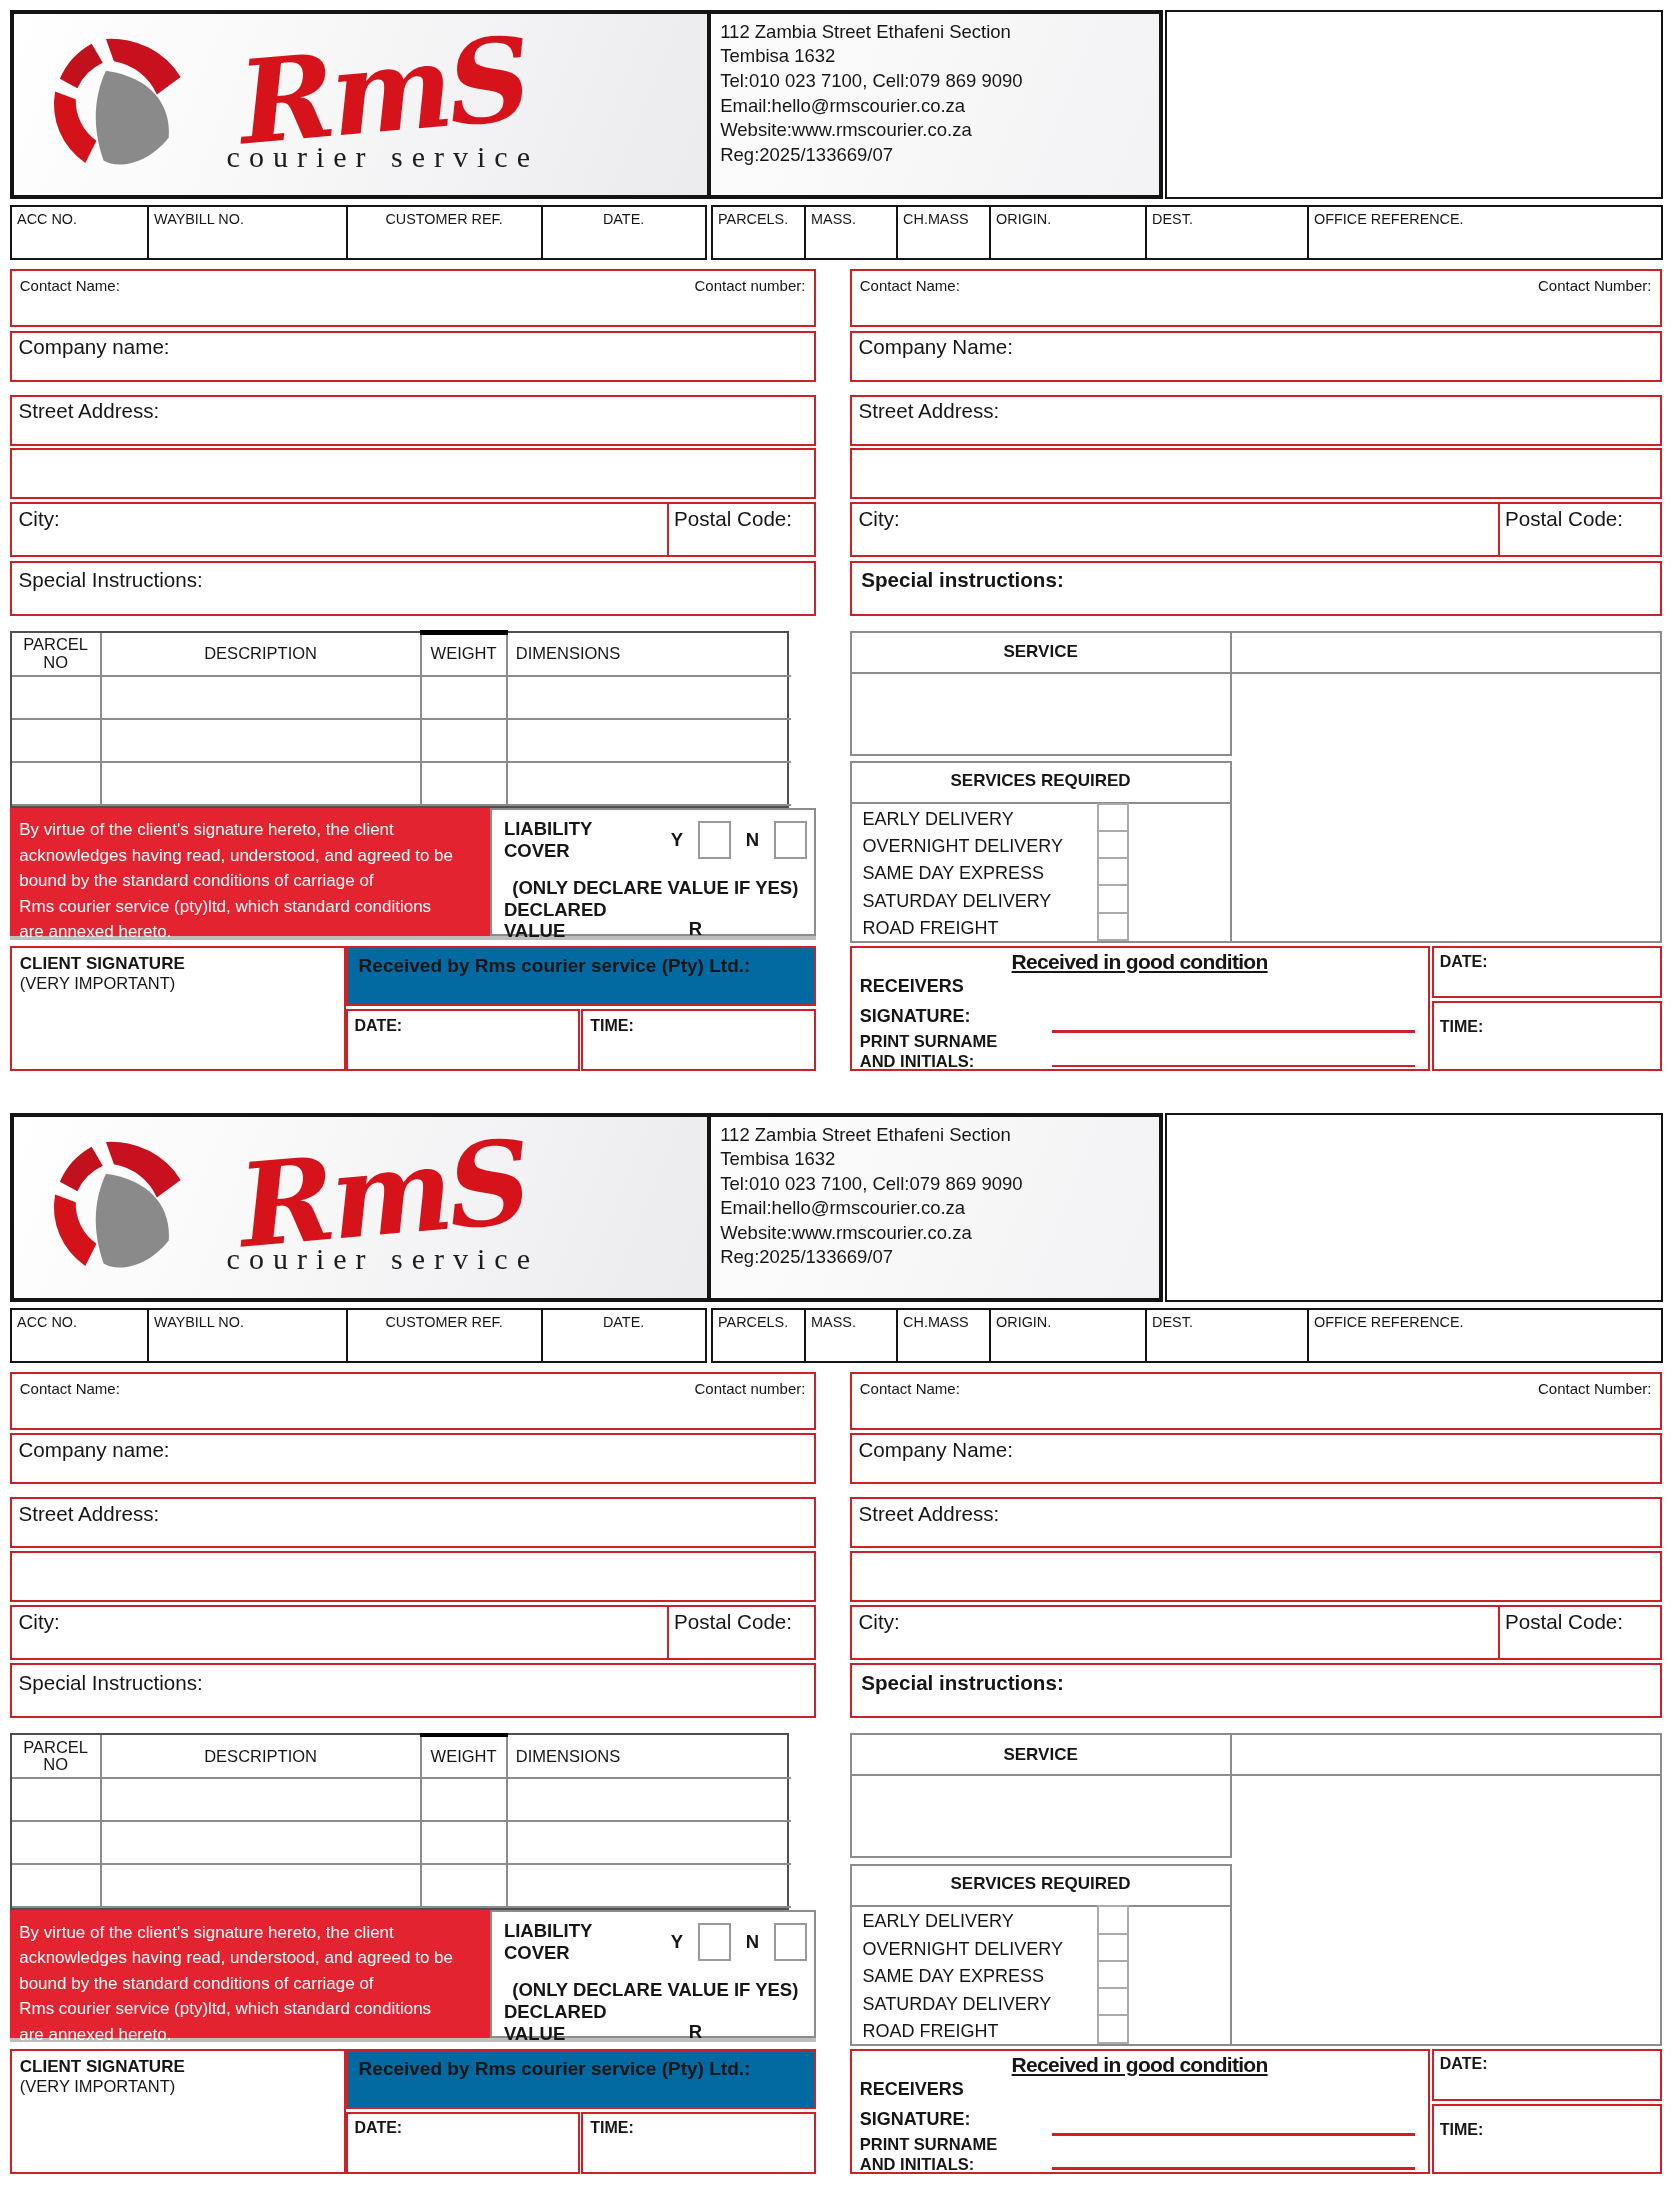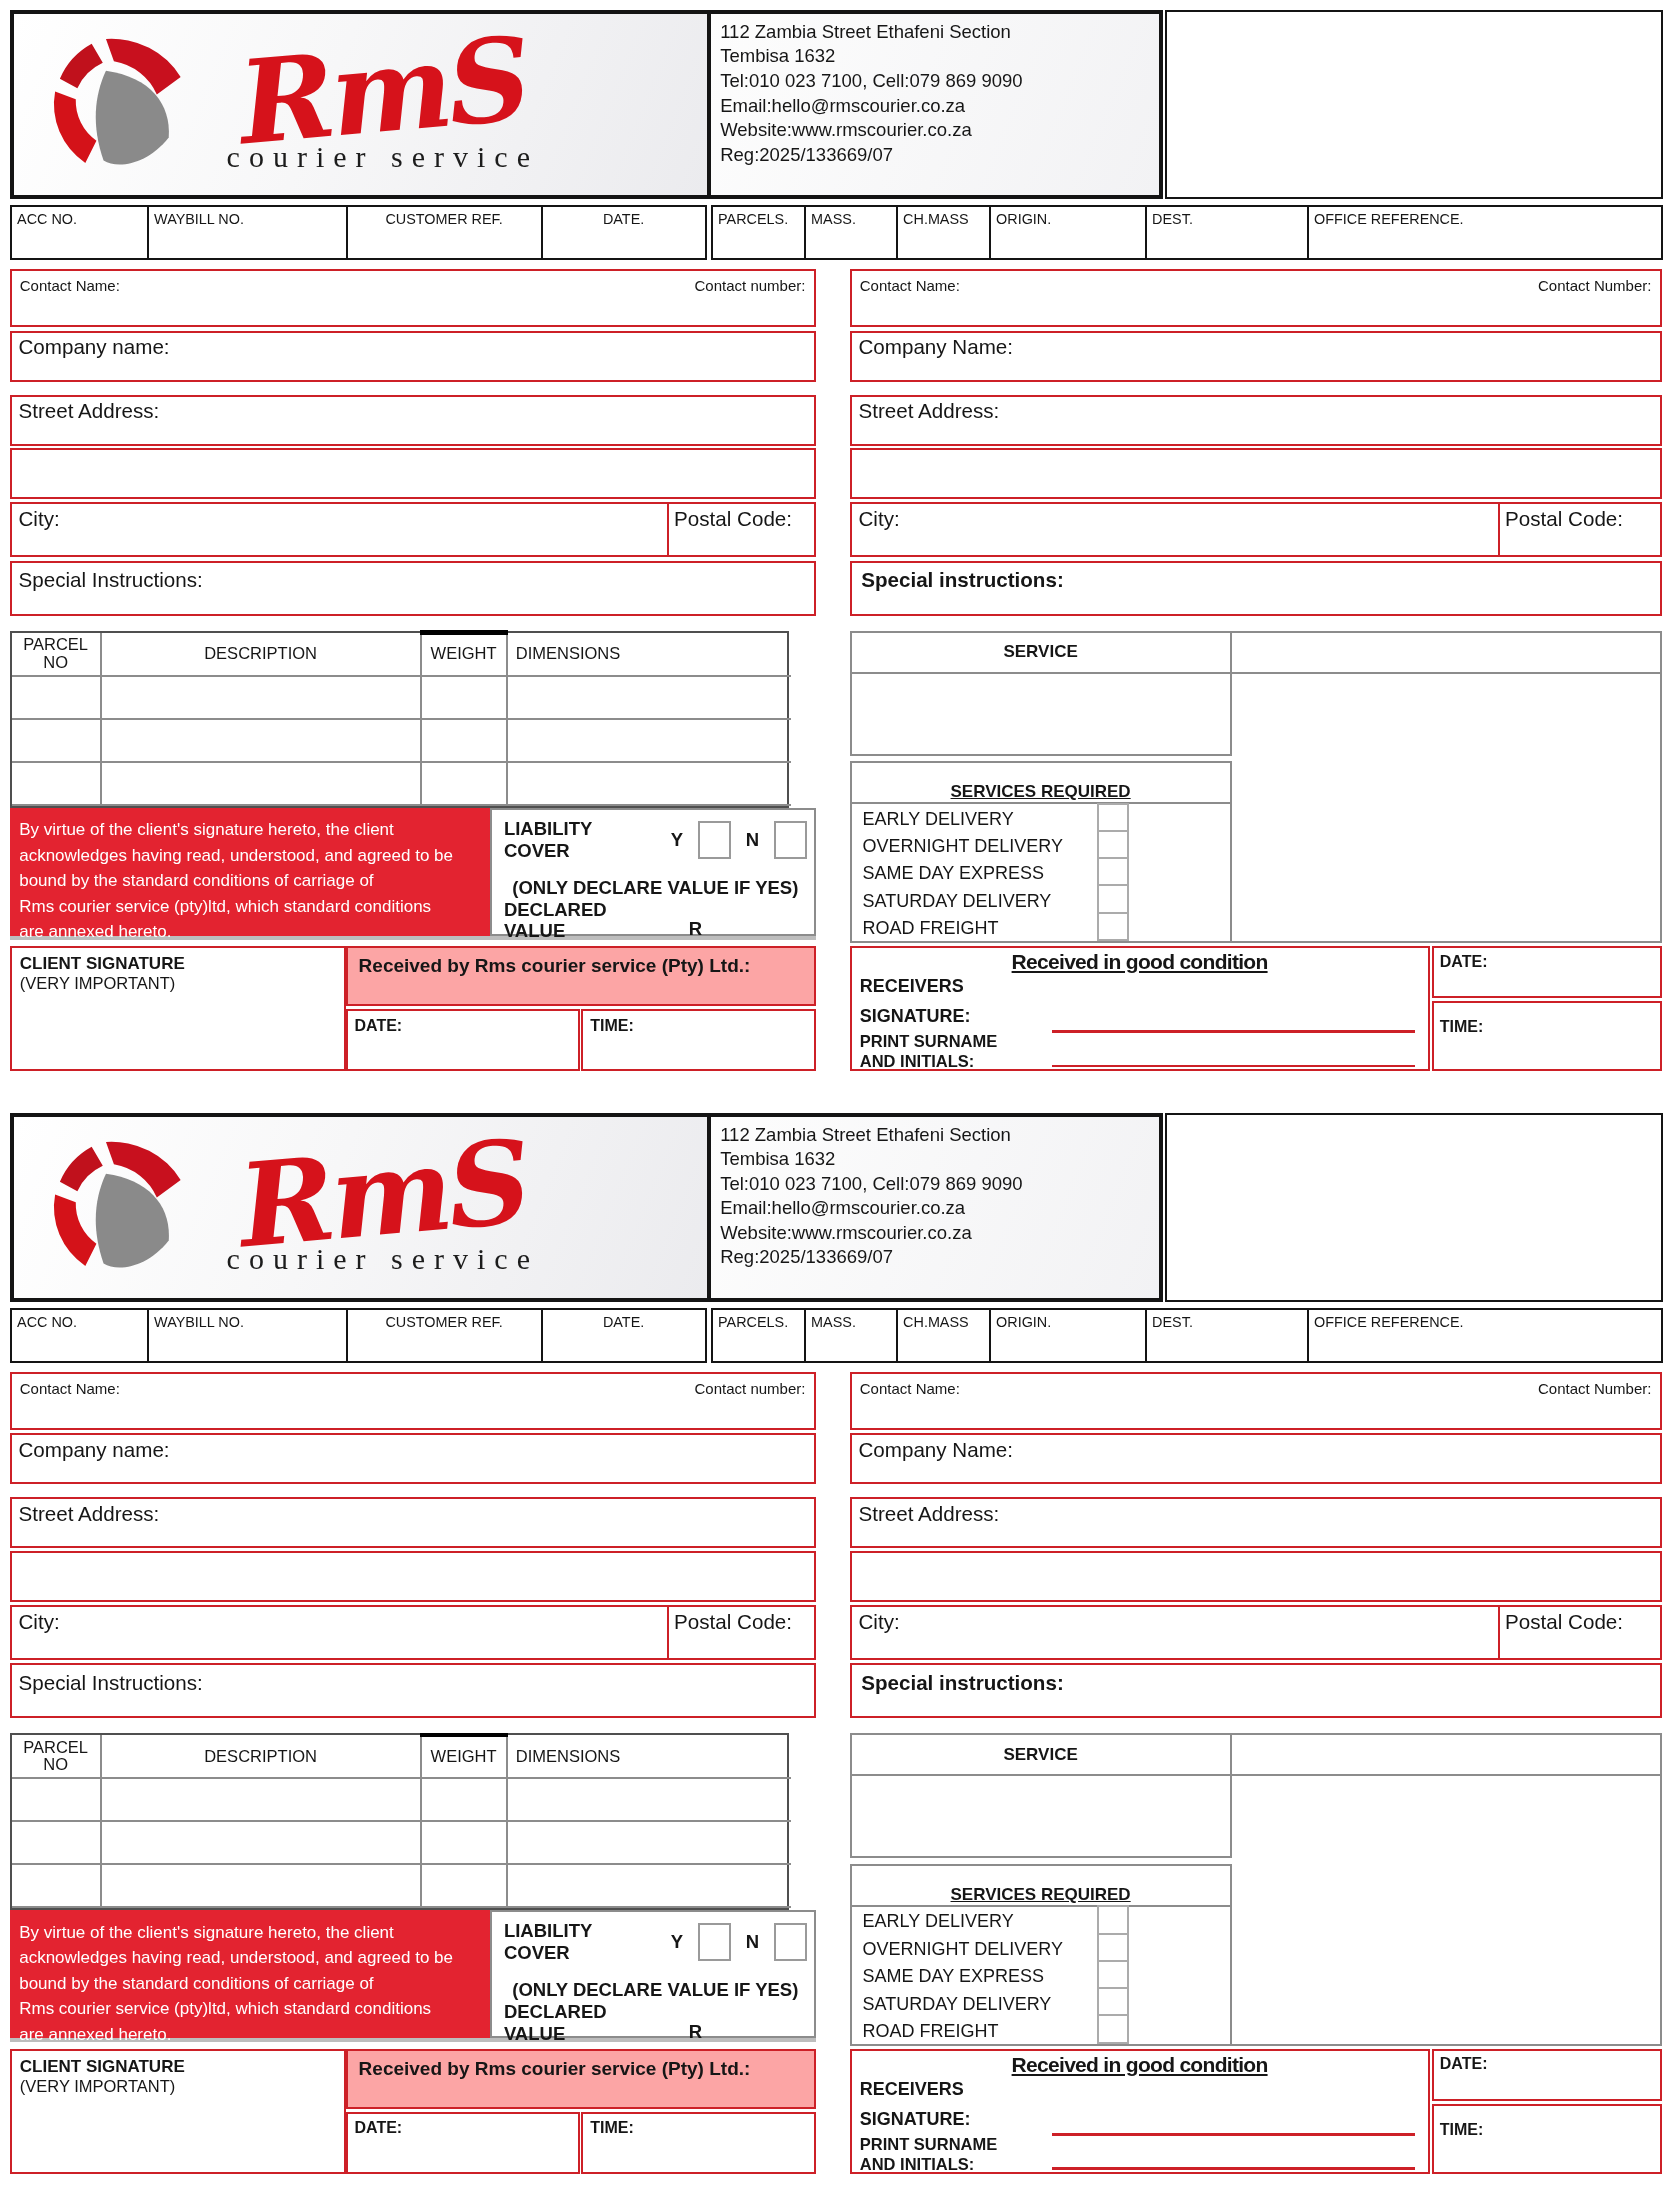--- a/index.html
+++ b/index.html
@@ -96,41 +96,41 @@
   .declared{display:flex;align-items:flex-end;font-weight:bold;font-size:18.5px;margin-top:auto;margin-bottom:5.5px;}
   .dv{line-height:1.15;}
   .rand{margin-left:82px;padding-bottom:1.4px;}
 
   .services{width:812px;display:flex;}
   .svc-left{width:382px;}
   .svc-hdr{height:43px;border:2.1px solid var(--gray-b);text-align:center;font-weight:bold;
     font-size:17px;padding-top:9.6px;background:#fff;}
   .svc-empty{height:82px;border:2.1px solid var(--gray-b);border-top:none;background:#fff;}
   .svc-req{height:43px;border:2.1px solid var(--gray-b);margin-top:5.5px;text-align:center;
-    font-weight:bold;font-size:17px;padding-top:19px;background:#fff;text-decoration:underline;}
+    font-weight:bold;font-size:17px;padding-top:8px;background:#fff;}
   .svc-list{height:139px;border:2.1px solid var(--gray-b);border-top:none;position:relative;
     background:#fff;padding-top:1.4px;}
   .svc-row{height:27.4px;display:flex;align-items:center;font-size:18px;padding-left:11px;white-space:nowrap;}
   .svc-checks{position:absolute;top:-1.4px;left:245px;width:32px;height:calc(100% + 1.4px);
     display:flex;flex-direction:column;}
   .svc-check{flex:1;border:2.1px solid #ababab;margin-top:-2.1px;background:#fff;}
   .svc-check:first-child{margin-top:0;}
   .svc-right{flex:1;display:flex;flex-direction:column;}
   .svc-rbox1{height:43px;border:2.1px solid var(--gray-b);border-left:none;background:#fff;}
   .svc-rbox2{flex:1;border:2.1px solid var(--gray-b);border-left:none;border-top:none;background:#fff;}
 
   
   .sigrow{display:flex;gap:34px;margin-top:3.4px;}
   .sig-left{width:806px;display:flex;}
   .client-box{width:336px;height:125px;border:2.7px solid var(--red);padding:5.5px 8.2px;background:#fff;}
   .client-title{font-weight:bold;font-size:17px;}
   .client-note{font-size:16.5px;}
   .sig-lgroup{flex:1;display:flex;flex-direction:column;gap:2.7px;}
   .recv-box{height:60px;border:2.7px solid var(--red);font-weight:bold;font-size:19px;
-    padding:6.9px 0 0 11px;background:#fca5a5;}
+    padding:6.9px 0 0 11px;background:#0369a1;}
   .dt-row{flex:1;display:flex;gap:1.4px;}
   .dt-box{flex:1;border:2.7px solid var(--red);font-weight:bold;font-size:16px;
     padding:5.5px 0 0 6.9px;background:#fff;}
   .sig-right{width:812px;display:flex;gap:2.7px;}
   .gc-box{width:580px;height:125px;border:2.7px solid var(--red);position:relative;background:#fff;text-decoration:underline;}
   .gc-title{text-align:center;font-weight:bold;font-size:21px;margin-top:1.4px;letter-spacing:-0.7px;}
   .gc-receivers{position:absolute;top:27.4px;left:8.2px;font-weight:bold;font-size:18px;}
   .gc-signature{position:absolute;top:58px;left:8.2px;font-weight:bold;font-size:18px;}
   .gc-line1{position:absolute;top:82px;left:200px;right:12.3px;height:2.7px;background:var(--red);}
   .gc-print1{position:absolute;top:84px;left:8.2px;font-weight:bold;font-size:16.5px;}

